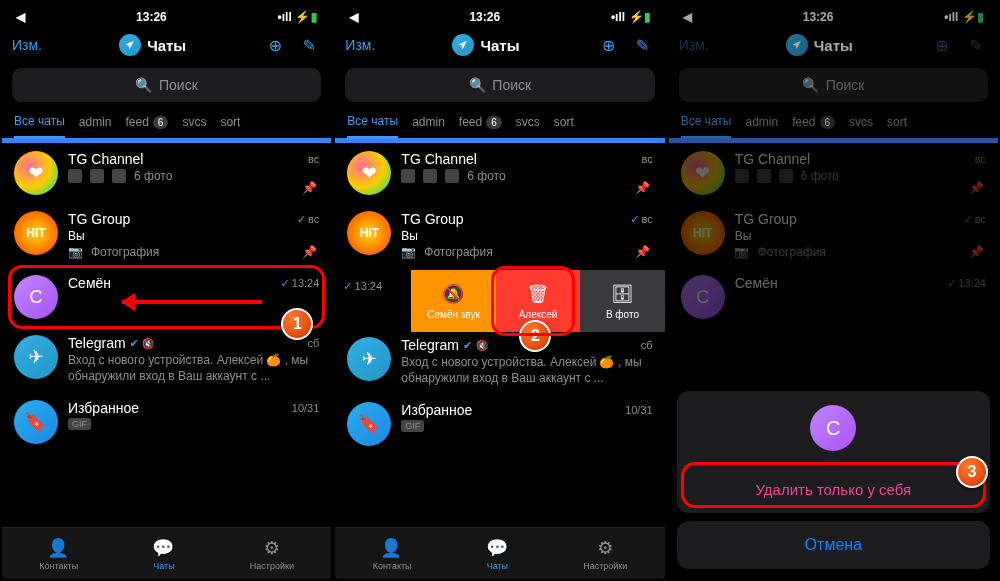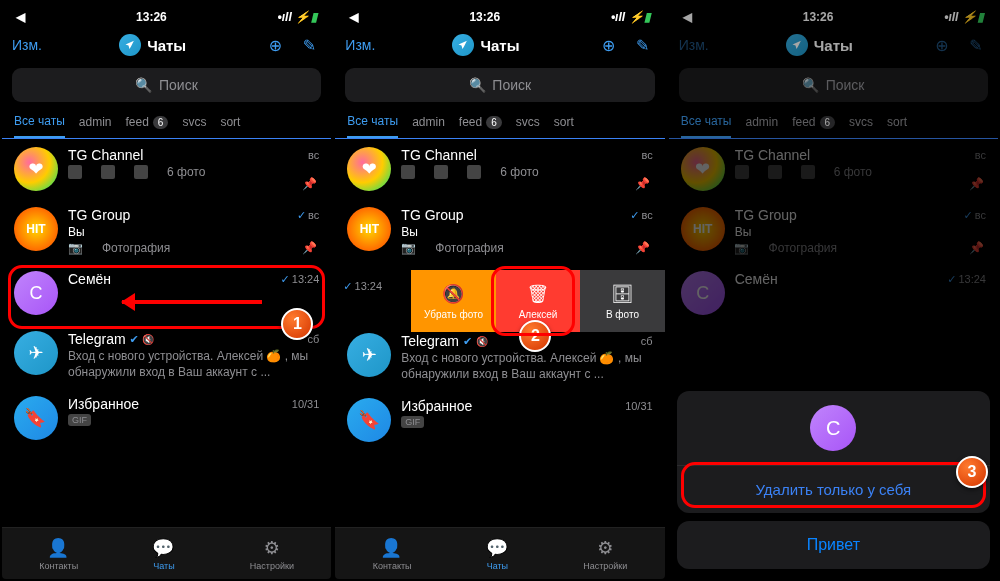--- a/index.html
+++ b/index.html
@@ -1,44 +1,44 @@
 <!DOCTYPE html>
 <html><head>
 <meta charset="utf-8">
 <style>
 * { margin: 0; padding: 0; box-sizing: border-box; font-family: -apple-system, "SF Pro Text", Helvetica, Arial, sans-serif; }
 body { background: #000; width: 1000px; height: 581px; overflow: hidden; display: flex; gap: 4px; padding: 2px; }
 .phone { flex: 1; background: #000; height: 577px; position: relative; border-radius: 4px; overflow: hidden; }
 .status-bar { height: 24px; display: flex; justify-content: space-between; align-items: center; padding: 6px 14px 0; color: #fff; font-size: 12px; font-weight: 600; }
-.status-right { display: flex; gap: 4px; align-items: flex-end; font-style: italic; }
+.status-right { display: flex; gap: 4px; align-items: flex-end; }
 .nav { height: 38px; display: flex; align-items: center; justify-content: space-between; padding: 0 10px; }
 .nav-edit { color: #3e9cf0; font-size: 14px; }
 .nav-title { display: flex; align-items: center; gap: 6px; color: #fff; font-size: 15px; font-weight: 600; }
 .nav-title-icon { width: 22px; height: 22px; background: linear-gradient(135deg,#37aee2,#1e96c8); border-radius: 50%; display: flex; align-items: center; justify-content: center; }
 .nav-actions { display: flex; gap: 10px; }
 .nav-btn { width: 24px; height: 24px; display: flex; align-items: center; justify-content: center; color: #3e9cf0; }
 .search-bar { margin: 4px 10px 6px; height: 34px; background: #1c1c1e; border-radius: 9px; display: flex; align-items: center; justify-content: center; gap: 6px; color: #8e8e92; font-size: 14px; }
-.tabs { display: flex; gap: 14px; padding: 6px 12px 0; font-size: 12px; color: #8e8e92; border-bottom: 1px solid #3b82f6; }
+.tabs { display: flex; gap: 14px; padding: 6px 12px 0; font-size: 12px; color: #8e8e92; border-bottom: 5px solid #3b82f6; }
 .tab { padding-bottom: 8px; display: flex; align-items: center; gap: 4px; }
 .tab.active { color: #3e9cf0; border-bottom: 2px solid #3e9cf0; }
 .badge { background: #3a3a3c; color: #fff; font-size: 10px; border-radius: 8px; padding: 1px 5px; }
 .chats { }
 .chat { display: flex; padding: 8px 12px; gap: 10px; align-items: flex-start; position: relative; }
 .avatar { width: 44px; height: 44px; border-radius: 50%; flex-shrink: 0; display: flex; align-items: center; justify-content: center; font-size: 18px; font-weight: 500; color: #fff; }
 .av-tg { background: radial-gradient(circle at 35% 35%, #ff6b9d, #ffcc00, #00e676); }
 .av-hit { background: radial-gradient(circle at 50% 50%, #ffd700, #ff3c00); font-size: 12px; font-weight: 800; }
 .av-sem { background: linear-gradient(135deg, #c084fc, #a855f7); }
 .av-tel { background: linear-gradient(135deg, #37aee2, #1e96c8); }
 .av-fav { background: linear-gradient(135deg, #2aabee, #1e88e5); }
 .chat-body { flex: 1; min-width: 0; }
 .chat-top { display: flex; justify-content: space-between; align-items: center; }
 .chat-name { color: #fff; font-size: 14px; font-weight: 500; display: flex; align-items: center; gap: 4px; }
 .chat-time { color: #8e8e92; font-size: 11px; display: flex; align-items: center; gap: 2px; }
 .check { color: #3e9cf0; font-size: 11px; }
-.chat-msg { color: #8e8e92; font-size: 12px; margin-top: 2px; white-space: nowrap; overflow: hidden; text-overflow: ellipsis; display: flex; align-items: center; gap: 19px; }
+.chat-msg { color: #8e8e92; font-size: 12px; margin-top: 2px; white-space: nowrap; overflow: hidden; text-overflow: ellipsis; display: flex; align-items: center; gap: 8px; }
 .thumb { width: 14px; height: 14px; background: #444; border-radius: 2px; display: inline-block; }
 .pin-icon { position: absolute; right: 14px; bottom: 8px; color: #555; font-size: 12px; }
 .tabbar { position: absolute; bottom: 0; left: 0; right: 0; height: 52px; background: #151515; display: flex; justify-content: space-around; align-items: center; border-top: 1px solid #222; }
 .tab-item { display: flex; flex-direction: column; align-items: center; gap: 2px; color: #8e8e92; font-size: 9px; }
 .tab-item.active { color: #3e9cf0; }
 .tab-icon { font-size: 18px; }
 
 
 .step1-frame { position: absolute; border: 3px solid #f00; border-radius: 14px; left: 6px; right: 6px; top: 263px; height: 64px; pointer-events: none; }
 .step-arrow { position: absolute; left: 120px; top: 298px; width: 140px; height: 4px; background: #f00; }
@@ -60,21 +60,21 @@
 .step2-frame { position: absolute; border: 3px solid #f00; border-radius: 14px; left: 156px; top: 264px; width: 84px; height: 70px; pointer-events: none; z-index: 5; }
 
 
 .dim { position: absolute; inset: 0; background: rgba(0,0,0,.35); }
 .sheet { position: absolute; left: 8px; right: 8px; bottom: 10px; }
 .sheet-box { background: #1c1c1e; border-radius: 12px; overflow: hidden; margin-bottom: 8px; }
 .sheet-head { display: flex; flex-direction: column; align-items: center; padding: 14px 18px; gap: 10px; }
 .sheet-av { width: 46px; height: 46px; border-radius: 50%; background: linear-gradient(135deg,#c084fc,#a855f7); display: flex; align-items: center; justify-content: center; color: #fff; font-size: 20px; }
 .sheet-text { color: #8e8e92; font-size: 12px; text-align: center; line-height: 1.4; }
 .sheet-btn { padding: 15px; text-align: center; font-size: 15px; border-top: 1px solid #2c2c2e; }
-.sheet-red { color: #3b82f6; }
+.sheet-red { color: #ec4899; }
 .sheet-cancel { background: #1c1c1e; border-radius: 12px; padding: 15px; text-align: center; color: #0a84ff; font-size: 16px; font-weight: 500; }
 .step3-frame { position: absolute; border: 3px solid #f00; border-radius: 14px; left: 12px; right: 12px; top: 460px; height: 46px; pointer-events: none; }
 
 .verif { color: #3e9cf0; font-size: 11px; }
 .mute-ic { color: #666; font-size: 10px; }
 </style>
 </head>
 <body>
 
 <div class="phone">
@@ -314,21 +314,21 @@
     </div>
   </div>
   <div class="swipe-row">
     <div class="swipe-time">
         <span class="check">✓</span>
         <span>13:24</span>
       </div>
     <div class="swipe-actions">
       <div class="swipe-btn swipe-mute">
           <span class="swipe-icon">🔕</span>
-          <span>Убрать фото</span>
+          <span>Семён звук</span>
         </div>
       <div class="swipe-btn swipe-del">
           <span class="swipe-icon">🗑</span>
           <span>Алексей</span>
         </div>
       <div class="swipe-btn swipe-arch">
           <span class="swipe-icon">🗄</span>
           <span>В фото</span>
         </div>
     </div>
@@ -440,17 +440,17 @@
     </div>
   </div>
   <div class="dim"></div>
   <div class="sheet">
     <div class="sheet-box">
       <div class="sheet-head">
         <div class="sheet-av">C</div>
       </div>
       <div class="sheet-btn sheet-red">Удалить только у себя</div>
     </div>
-    <div class="sheet-cancel">Привет</div>
+    <div class="sheet-cancel">Отмена</div>
   </div>
   <div class="step3-frame"></div>
   <div class="step-num sn3">3</div>
 </div>
 
 </body></html>

